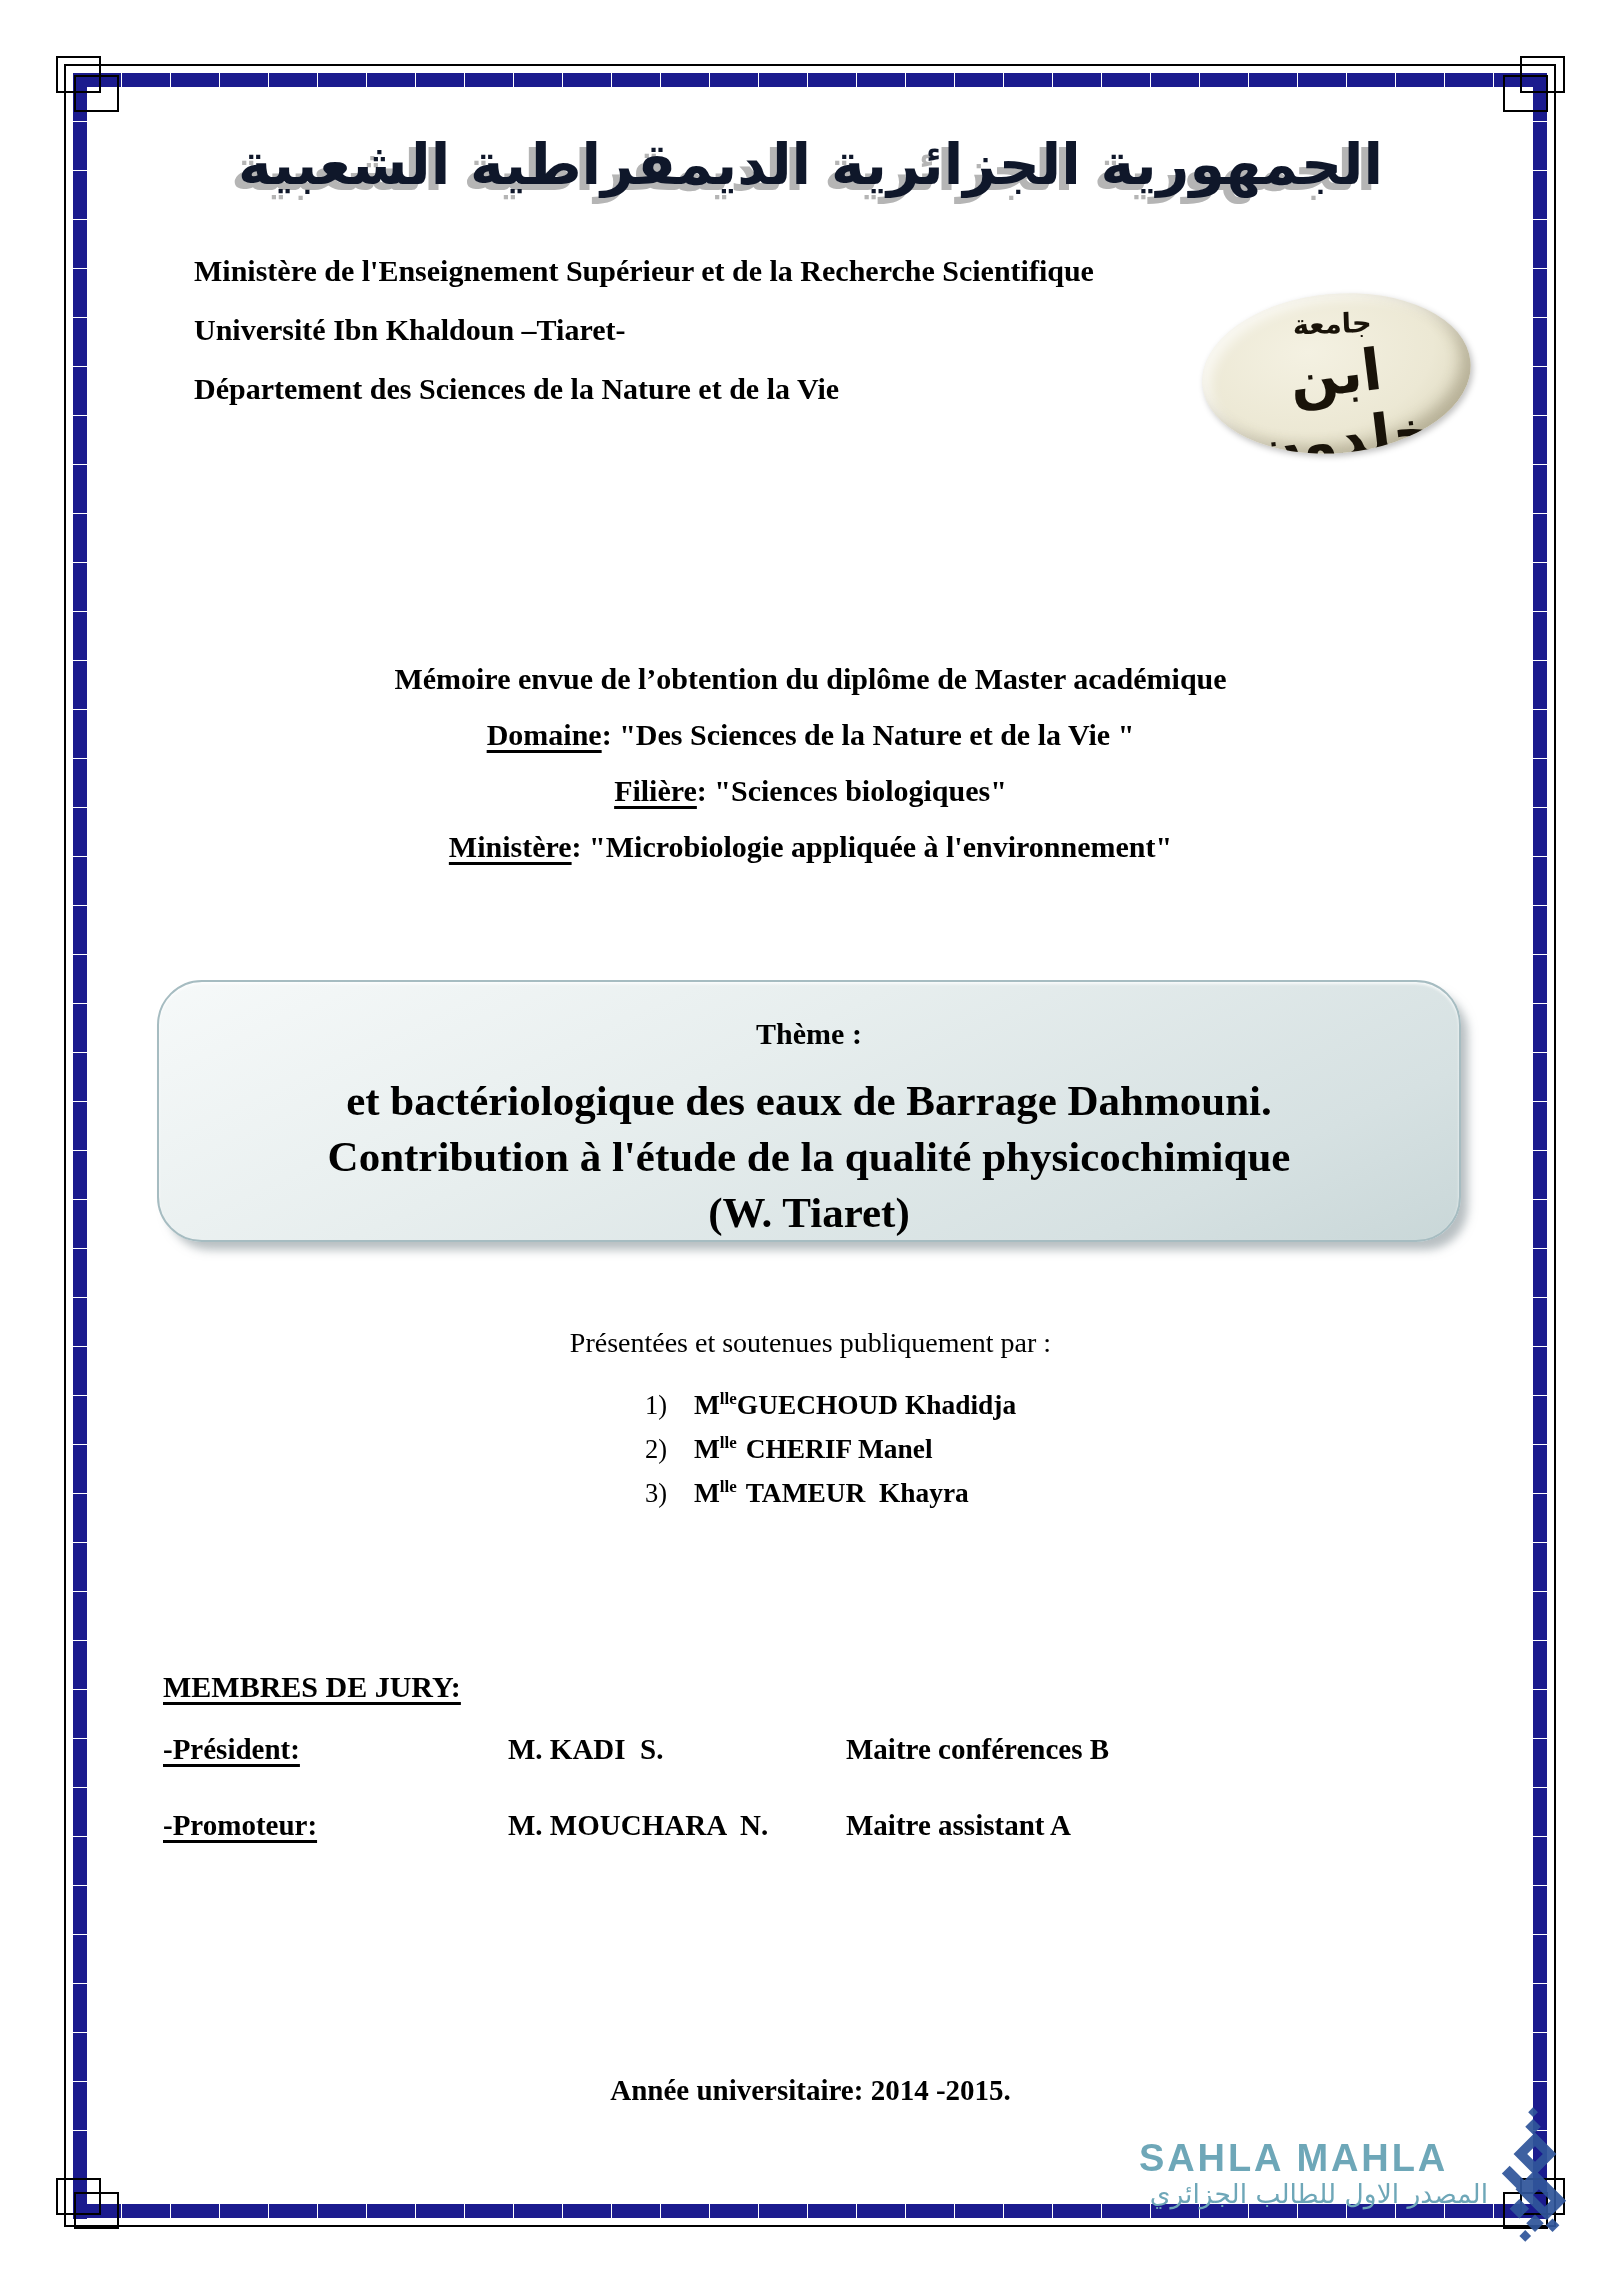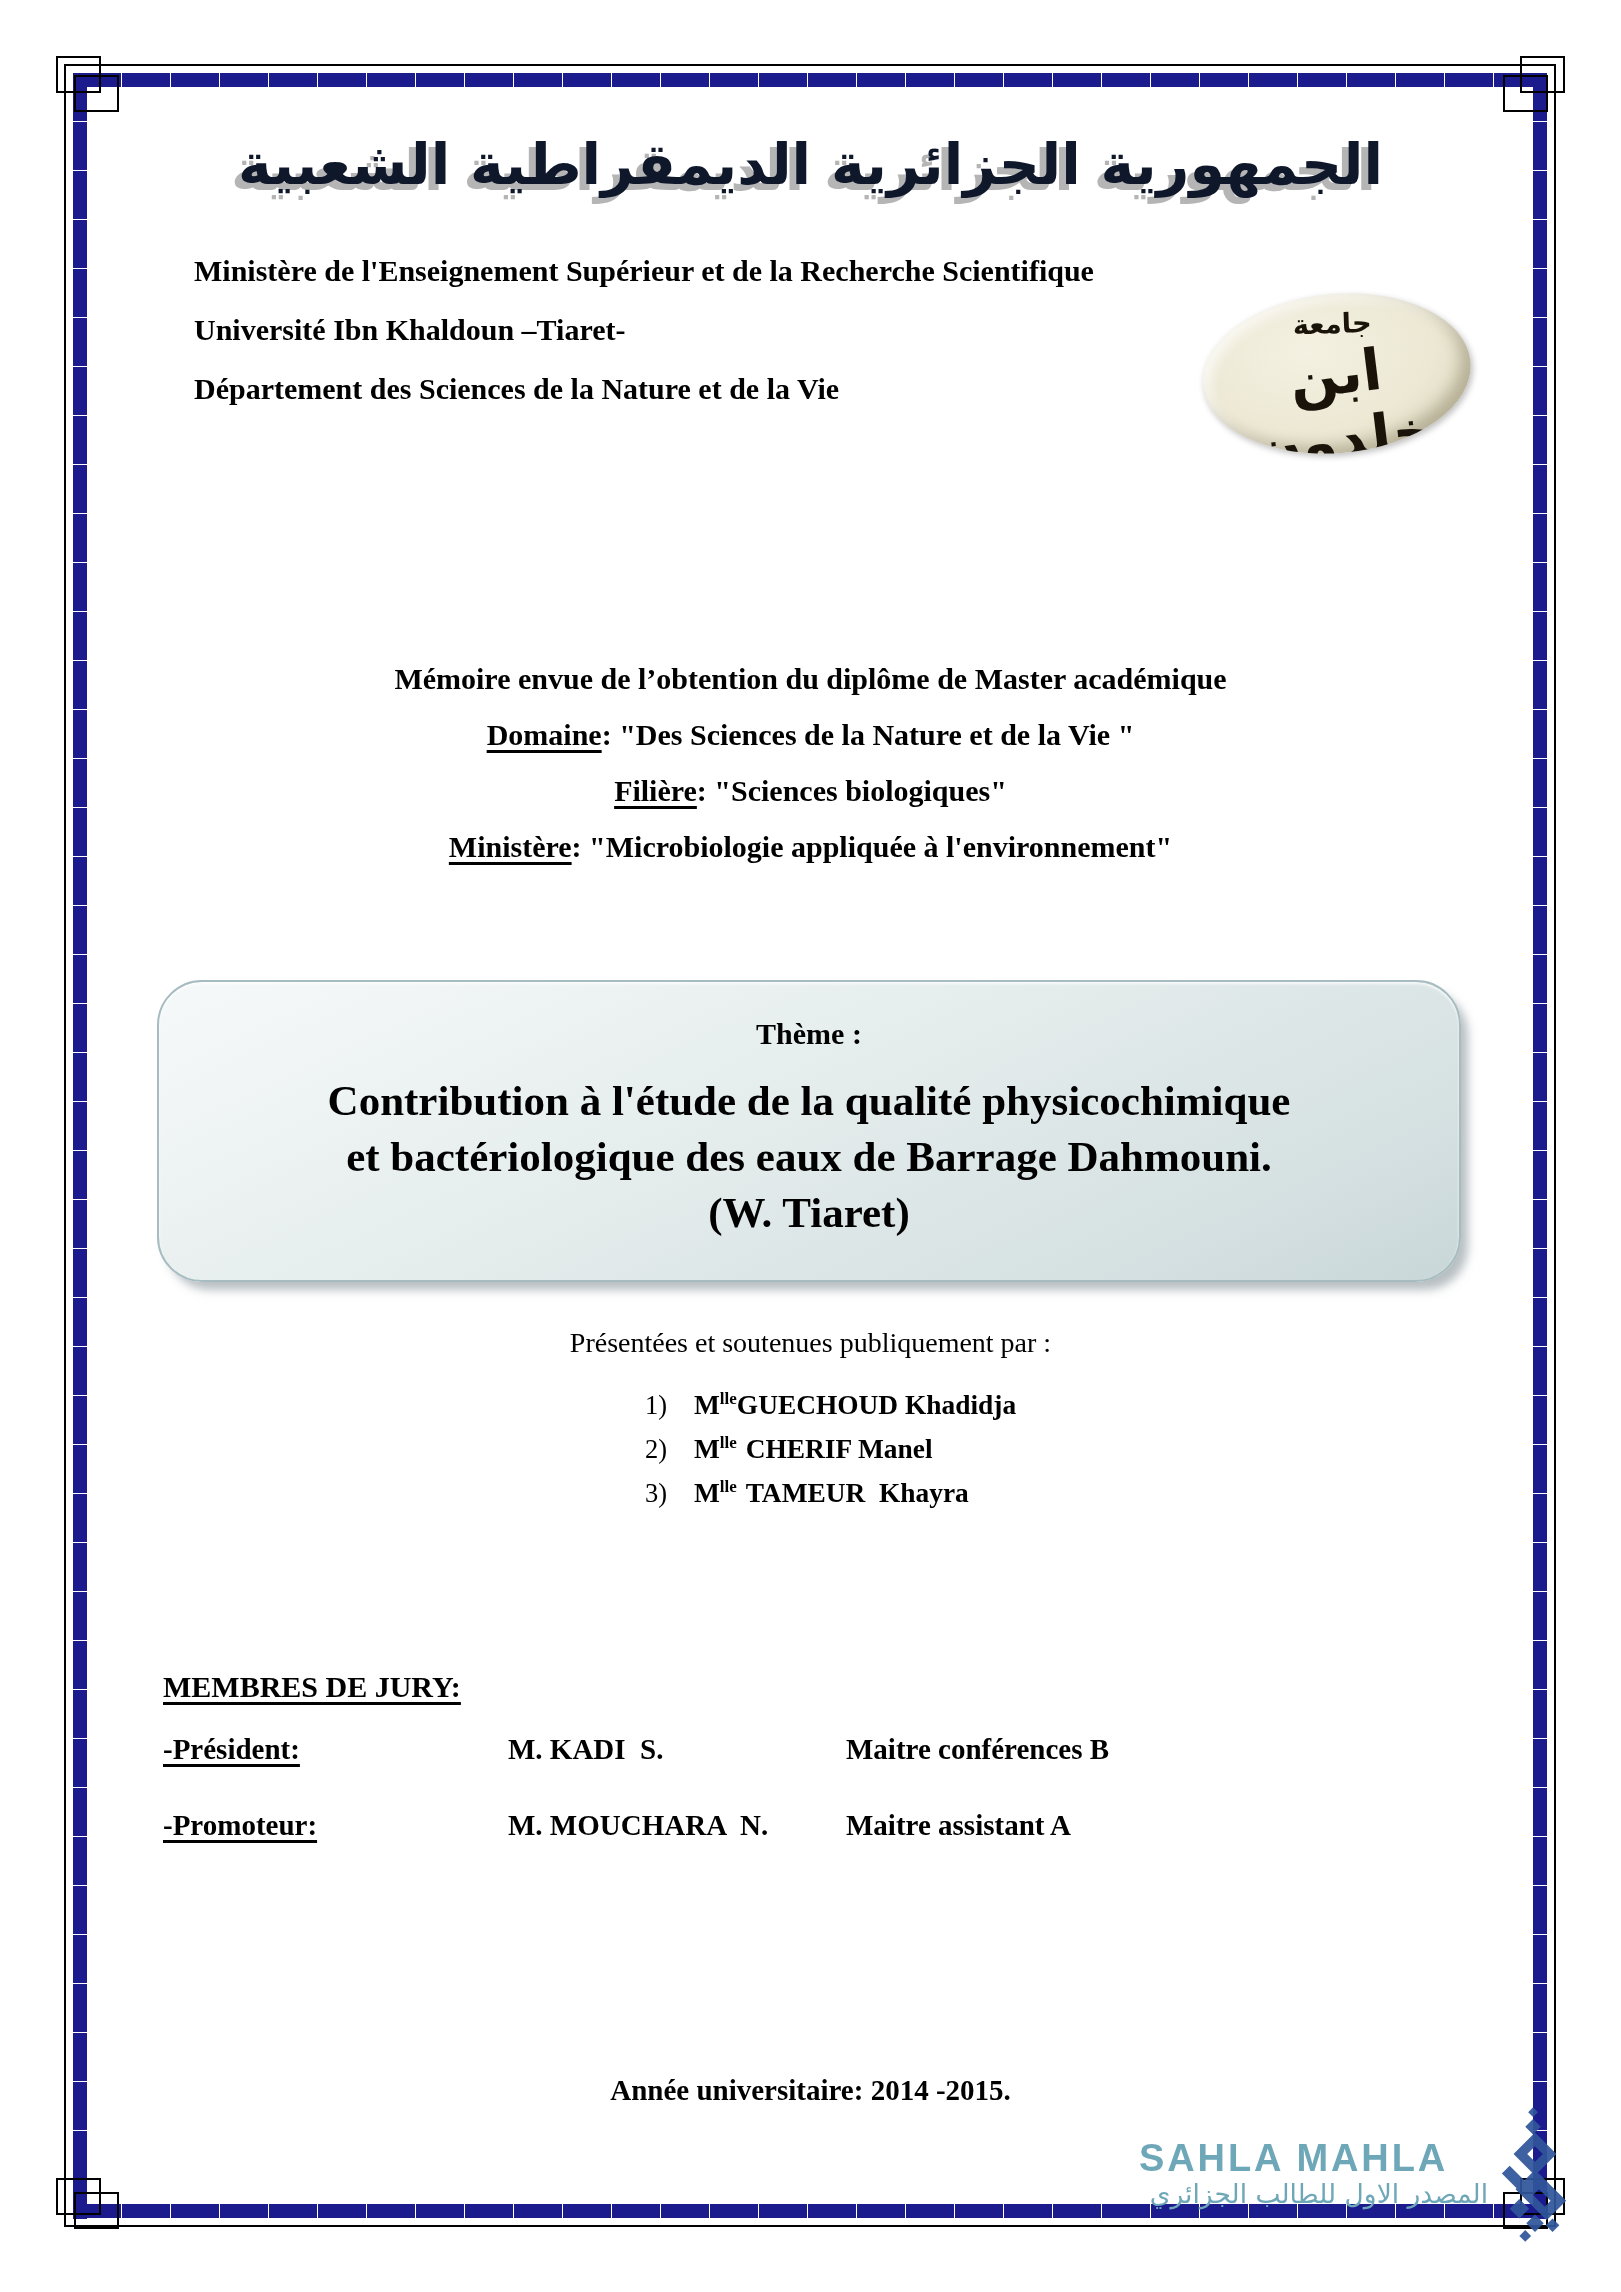--- a/index.html
+++ b/index.html
@@ -34,21 +34,21 @@
     transform:rotate(-5deg);overflow:hidden;text-align:center;
     font-family:"DejaVu Sans",sans-serif;color:#191309;
   }
   .seal .seal-top{display:block;margin-top:13.7px;font-size:27.4px;font-weight:bold;transform:rotate(3deg);}
   .seal .seal-main{display:block;margin-top:2px;font-size:57px;font-weight:bold;letter-spacing:-2px;transform:rotate(-2deg);}
   
   .degree{position:absolute;left:0;top:651px;width:100%;text-align:center;font-size:30px;font-weight:bold;line-height:56px;}
   .u{ text-decoration:underline;text-decoration-thickness:2.9px;text-underline-offset:4.9px;}
   
   .theme-box{
-    position:absolute;left:157px;top:980px;width:1304px;height:302px;box-sizing:border-box;
+    position:absolute;left:157px;top:980px;width:1304px;height:262px;box-sizing:border-box;
     border:2.9px solid #a6bcc1;border-radius:45px;
     background:linear-gradient(155deg,#f6f9f9 0%,#e7eeee 40%,#d6e1e2 80%,#c9d7d8 100%);
     box-shadow:8.8px 9.8px 9.8px -2px rgba(125,138,144,.55), inset 0 2px 2.9px rgba(255,255,255,.8);
     text-align:center;
   }
   .theme-heading{margin-top:35px;font-size:30px;font-weight:bold;}
   .theme-title{margin-top:21.6px;font-size:43px;font-weight:bold;line-height:56px;}
   
   .presented{position:absolute;left:0;top:1327px;width:100%;text-align:center;font-size:28px;font-weight:normal;}
   .authors{position:absolute;left:645px;top:1380px;}
@@ -112,22 +112,22 @@
   <div class="degree">
     <div>Mémoire envue de l’obtention du diplôme de Master académique</div>
     <div><span class="u">Domaine</span><span>: "Des Sciences de la Nature et de la Vie "</span></div>
     <div><span class="u">Filière</span><span>: "Sciences biologiques"</span></div>
     <div><span class="u">Ministère</span><span>: "Microbiologie appliquée à l'environnement"</span></div>
   </div>
 
   <div class="theme-box">
     <div class="theme-heading">Thème :</div>
     <div class="theme-title">
+      <div>et bactériologique des eaux de Barrage Dahmouni.</div>
       <div>Contribution à l'étude de la qualité physicochimique</div>
-      <div>et bactériologique des eaux de Barrage Dahmouni.</div>
       <div>(W. Tiaret)</div>
     </div>
   </div>
 
   <div class="presented">Présentées et soutenues publiquement par :</div>
 
   <div class="authors">
     <div class="author-row">
       <span class="author-num">1)</span>
       <span class="author-text"><span>M</span><sup>lle</sup><span class="author-name">GUECHOUD Khadidja</span></span>

